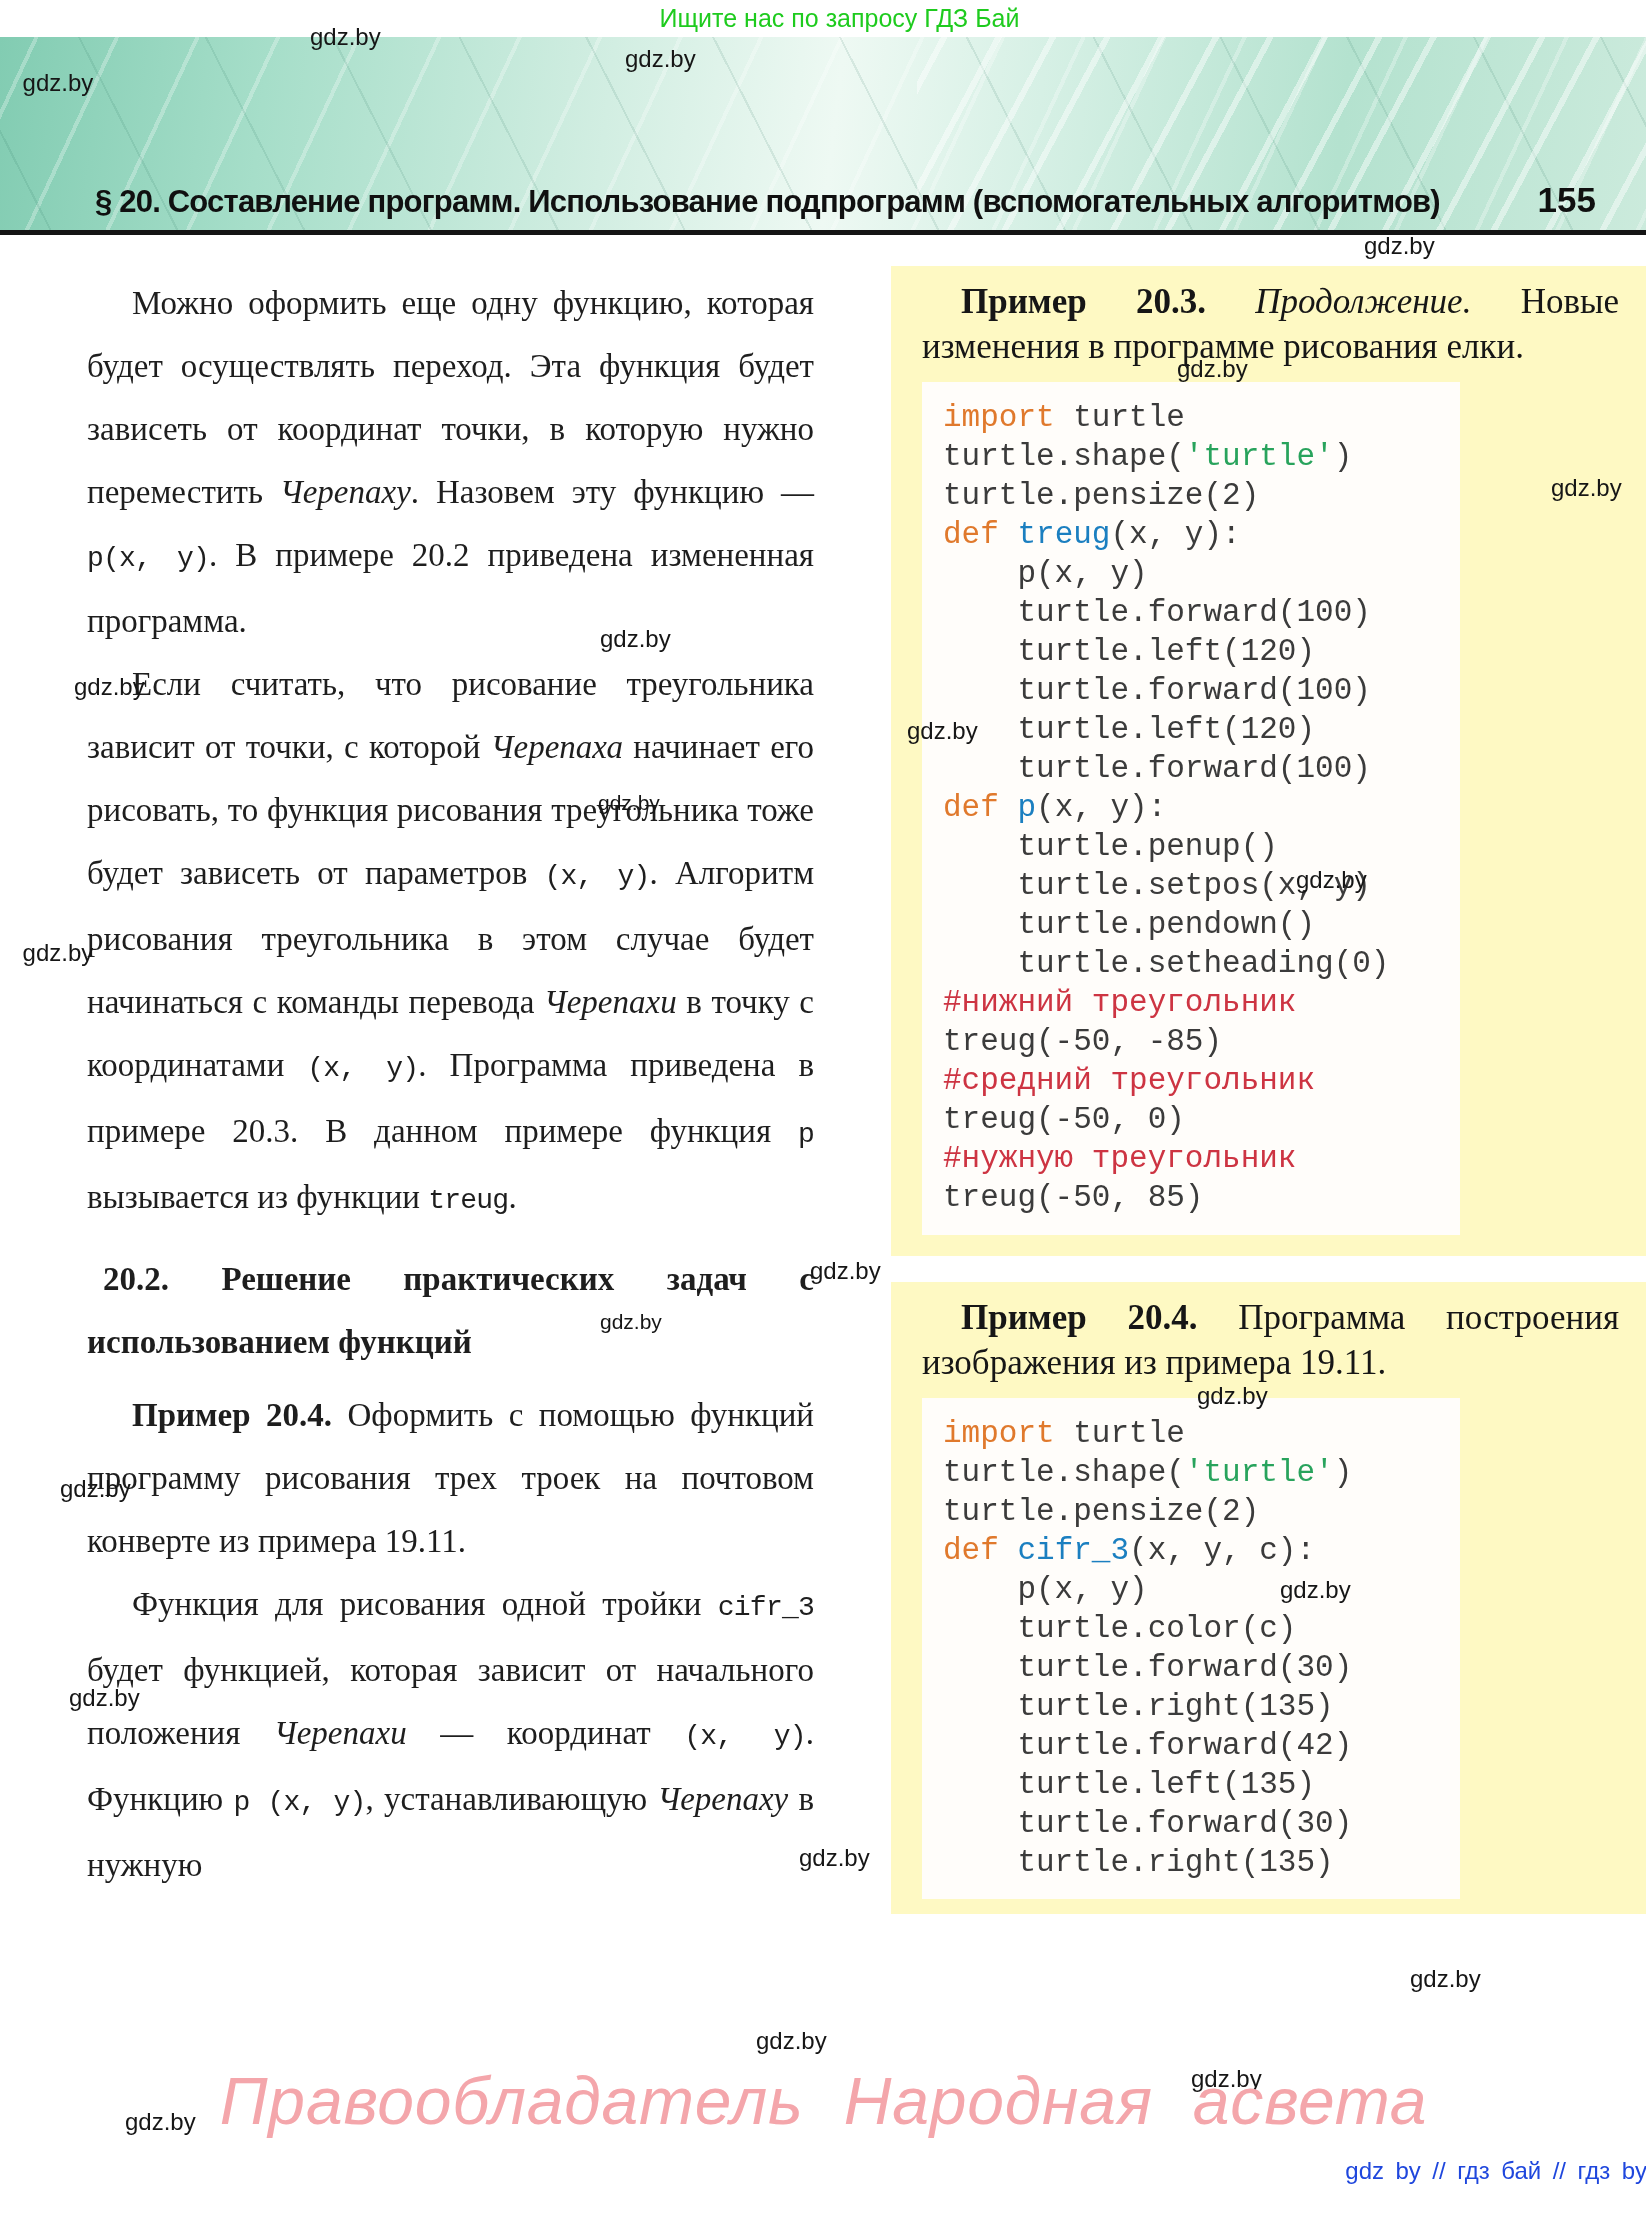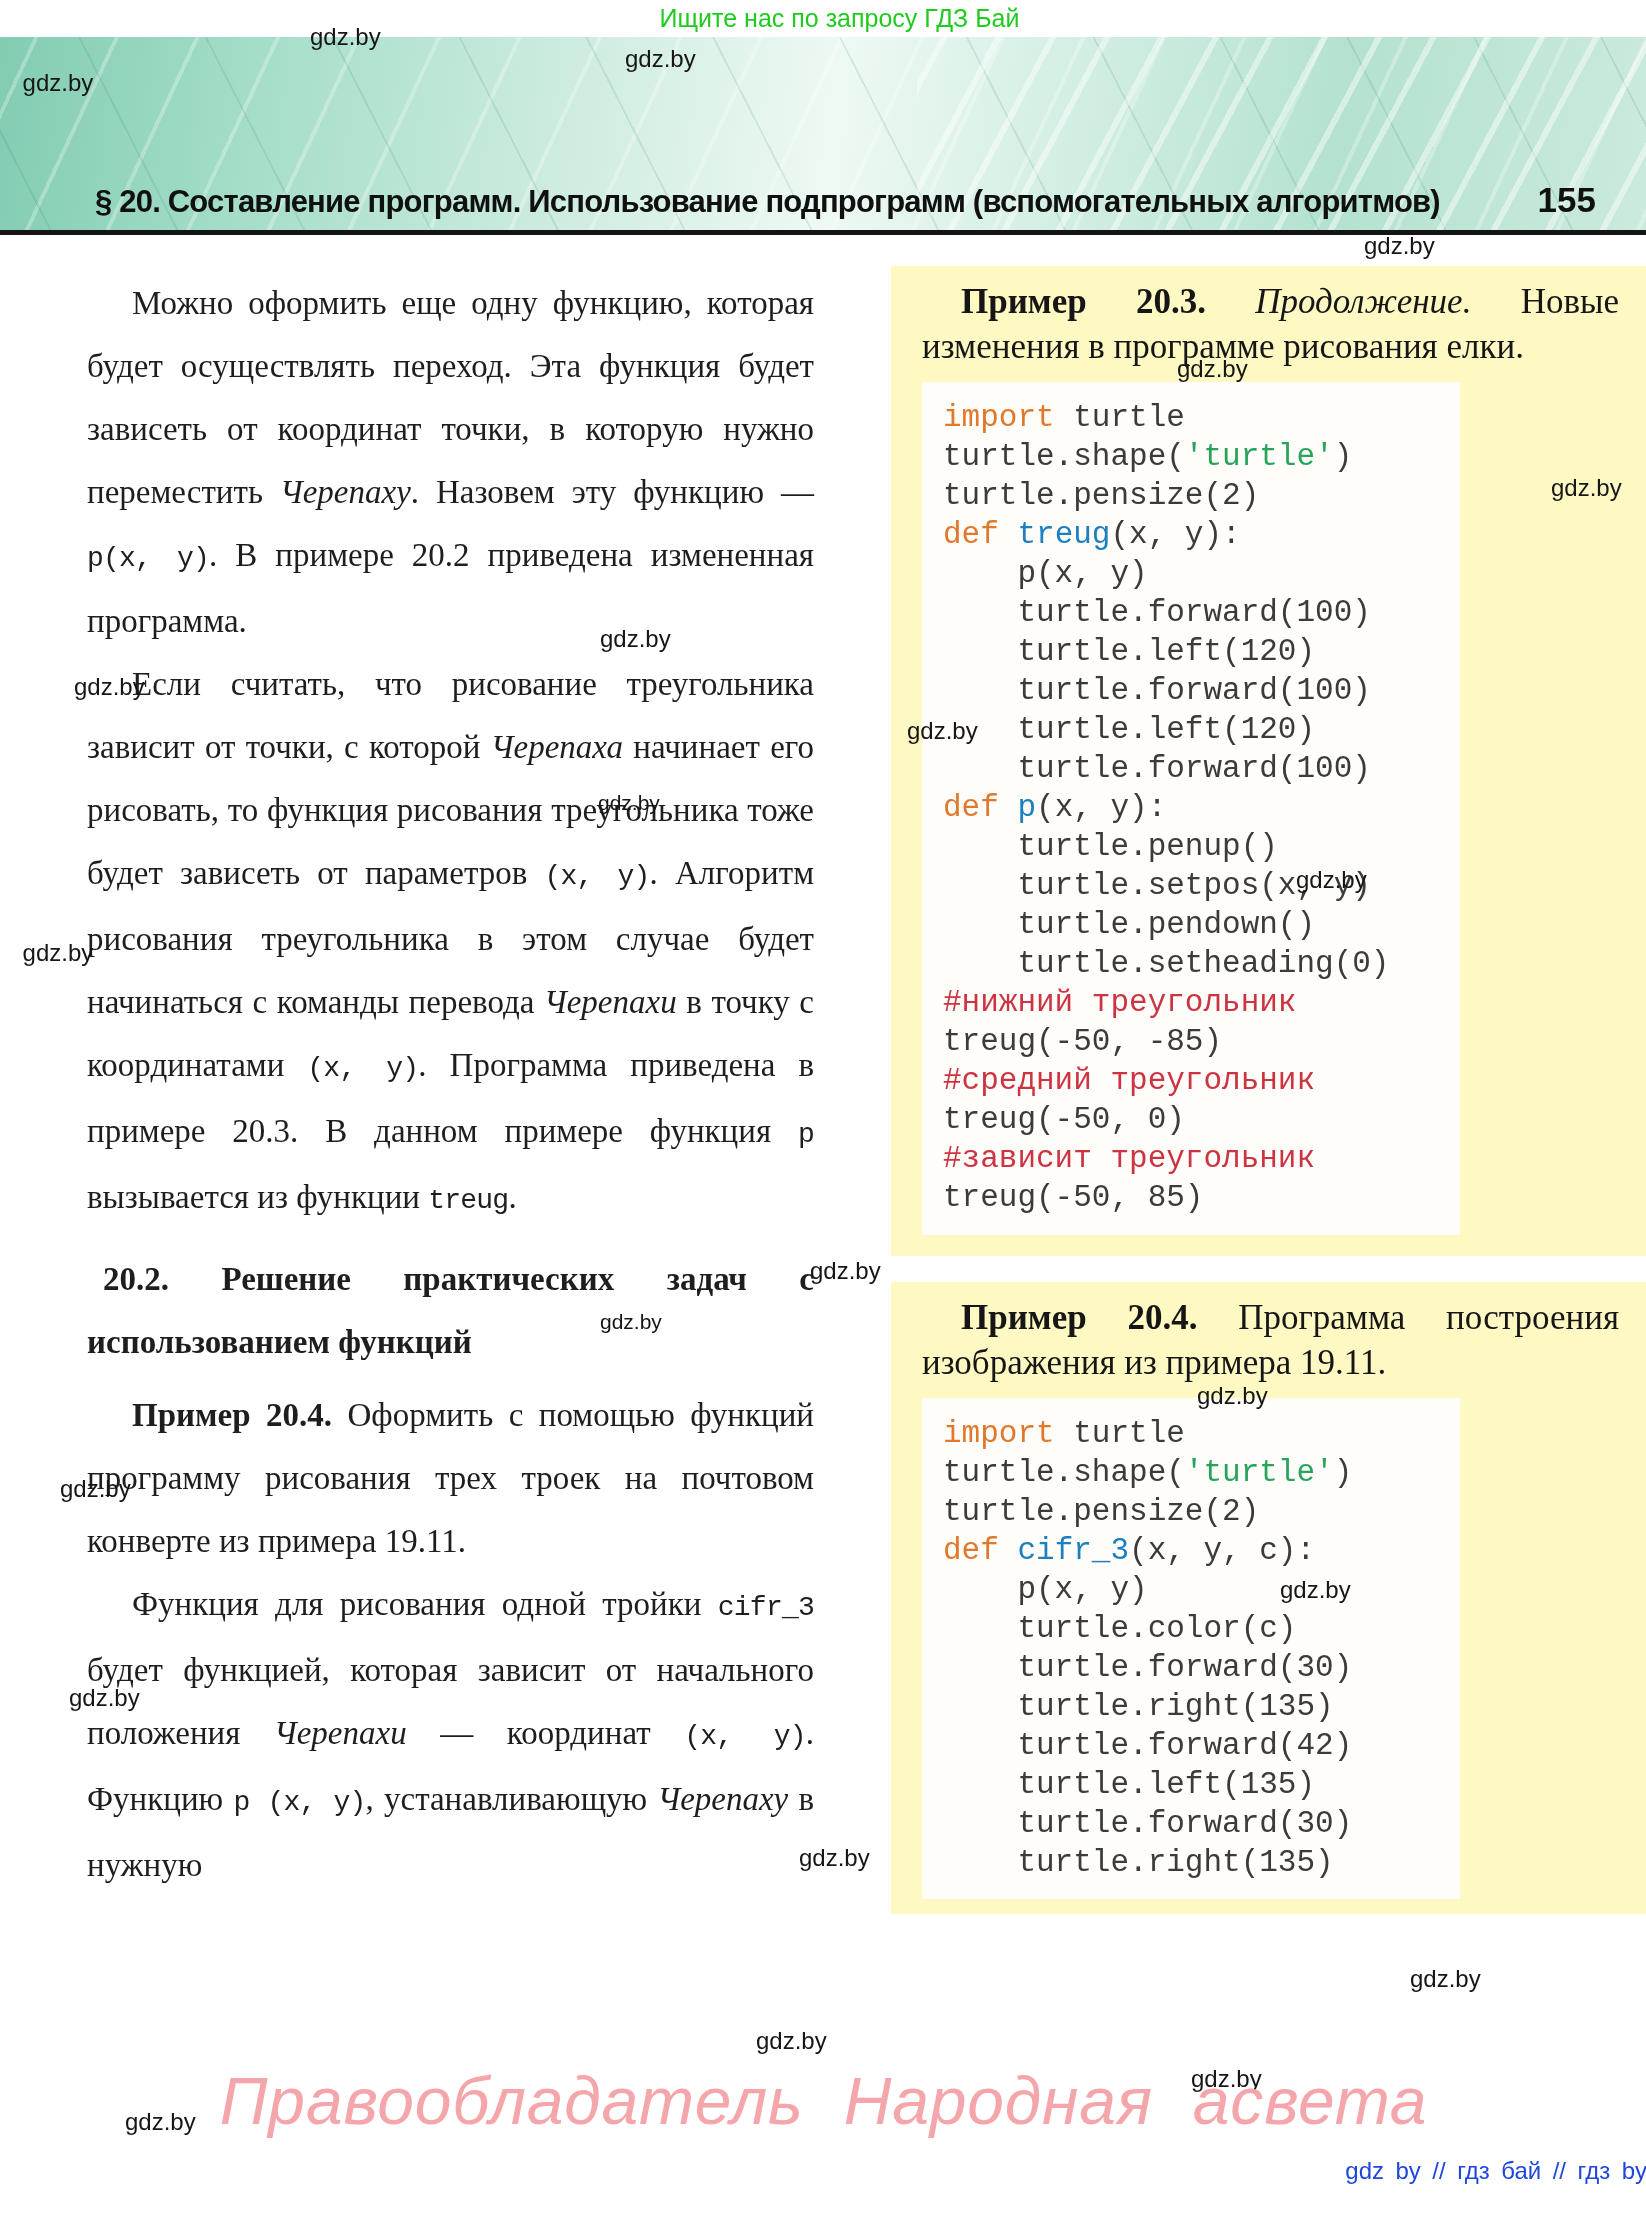--- a/index.html
+++ b/index.html
@@ -102,21 +102,21 @@
           <div class="code-line"><span class="tok-pl">    turtle.forward(100)</span></div>
           <div class="code-line"><span class="tok-kw">def</span><span class="tok-pl"> </span><span class="tok-fn">p</span><span class="tok-pl">(x, y):</span></div>
           <div class="code-line"><span class="tok-pl">    turtle.penup()</span></div>
           <div class="code-line"><span class="tok-pl">    turtle.setpos(x, y)</span></div>
           <div class="code-line"><span class="tok-pl">    turtle.pendown()</span></div>
           <div class="code-line"><span class="tok-pl">    turtle.setheading(0)</span></div>
           <div class="code-line"><span class="tok-cm">#нижний треугольник</span></div>
           <div class="code-line"><span class="tok-pl">treug(-50, -85)</span></div>
           <div class="code-line"><span class="tok-cm">#средний треугольник</span></div>
           <div class="code-line"><span class="tok-pl">treug(-50, 0)</span></div>
-          <div class="code-line"><span class="tok-cm">#зависит треугольник</span></div>
+          <div class="code-line"><span class="tok-cm">#нужную треугольник</span></div>
           <div class="code-line"><span class="tok-pl">treug(-50, 85)</span></div>
         </div>
     </div>
     <div class="panel second">
       <p class="panel-title"><span class="seg-b">Пример 20.4. </span><span class="seg-n">Программа построения изображения из примера 19.11.</span></p>
       <div class="codebox">
           <div class="code-line"><span class="tok-kw">import</span><span class="tok-pl"> turtle</span></div>
           <div class="code-line"><span class="tok-pl">turtle.shape(</span><span class="tok-str">'turtle'</span><span class="tok-pl">)</span></div>
           <div class="code-line"><span class="tok-pl">turtle.pensize(2)</span></div>
           <div class="code-line"><span class="tok-kw">def</span><span class="tok-pl"> </span><span class="tok-fn">cifr_3</span><span class="tok-pl">(x, y, c):</span></div>

